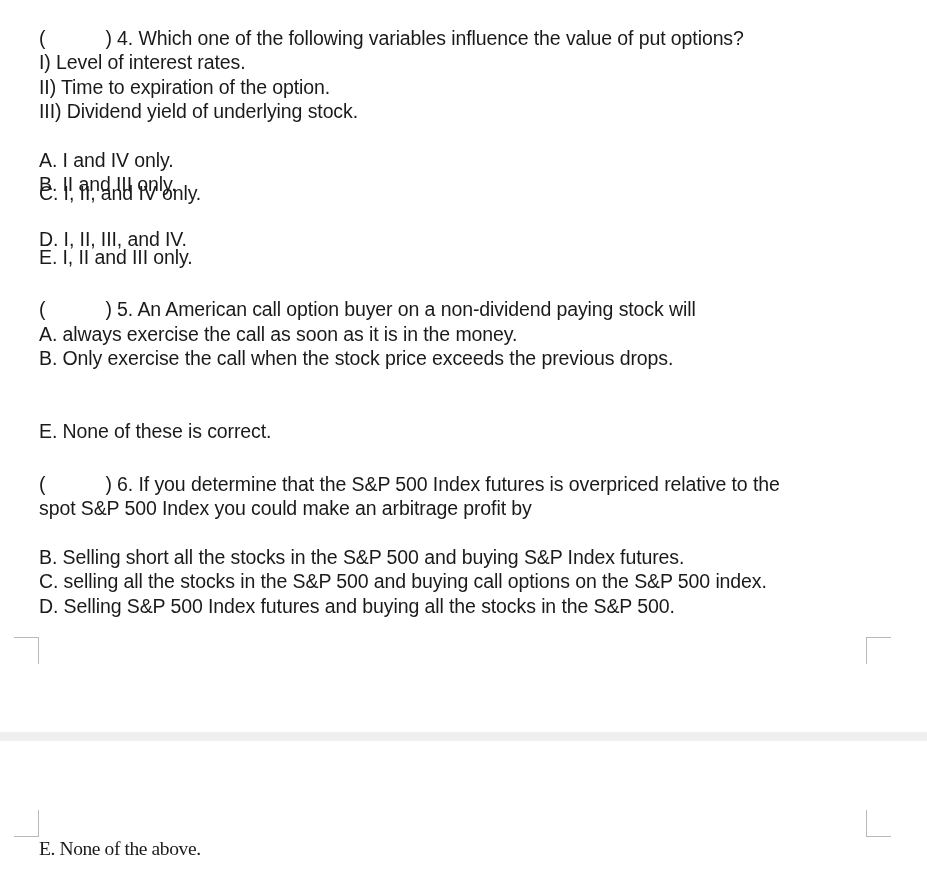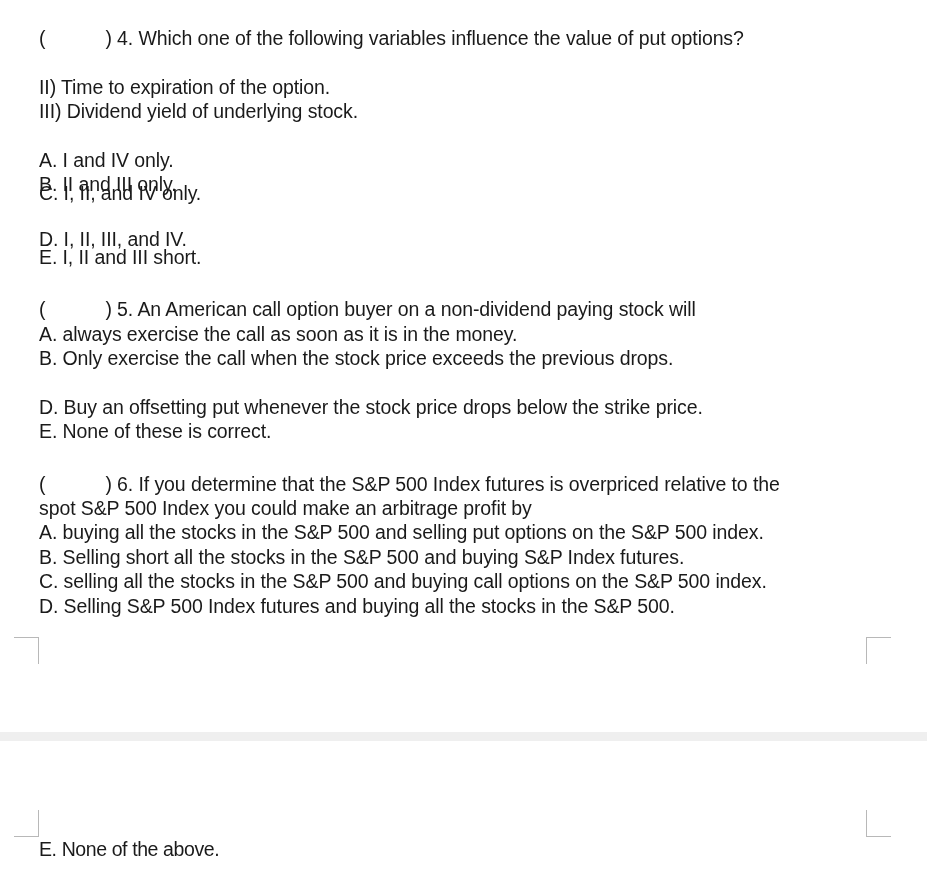--- a/index.html
+++ b/index.html
@@ -9,45 +9,44 @@
   .page1 { top:0; height:732px; }
   .gap { position:absolute; left:0; top:732px; width:927px; height:9px; background:#efefef; }
   .page2 { top:741px; height:132px; }
   .line { position:absolute; left:39px; font-size:19.5px; line-height:24px; white-space:nowrap; letter-spacing:-0.1px; }
   .blank { display:inline-block; width:60px; }
   .corner { position:absolute; width:24px; height:26px; border-color:#b8b8b8; border-style:solid; border-width:0; }
   .c-tl { left:14px; top:637px; border-top-width:1px; border-right-width:1px; }
   .c-tr { left:866px; top:637px; border-top-width:1px; border-left-width:1px; }
   .c-bl { left:14px; top:810px; border-bottom-width:1px; border-right-width:1px; }
   .c-br { left:866px; top:810px; border-bottom-width:1px; border-left-width:1px; }
-  .last { position:absolute; left:39px; top:837px; font-size:19.5px; line-height:24px; letter-spacing:-0.4px; }
+  .last { position:absolute; left:39px; top:837px; font-size:19.5px; line-height:24px; letter-spacing:-0.4px;font-family:Liberation Serif, serif; }
 </style>
 </head>
 <body>
 
 <div class="page page1">
 
   <div class="line" style="top:26px"><span>(</span><span class="blank"></span><span>) 4. Which one of the following variables influence the value of put options?</span></div>
+  <div class="line" style="top:50px">I) Level of interest rates.</div>
   <div class="line" style="top:75px">II) Time to expiration of the option.</div>
   <div class="line" style="top:99px">III) Dividend yield of underlying stock.</div>
   <div class="line" style="top:148px">A. I and IV only.</div>
   <div class="line" style="top:172px">B. II and III only.</div>
   <div class="line" style="top:181px">C. I, II, and IV only.</div>
   <div class="line" style="top:227px">D. I, II, III, and IV.</div>
-  <div class="line" style="top:245px">E. I, II and III short.</div>
+  <div class="line" style="top:245px">E. I, II and III only.</div>
 
   <div class="line" style="top:297px"><span>(</span><span class="blank"></span><span>) 5. An American call option buyer on a non-dividend paying stock will</span></div>
   <div class="line" style="top:322px">A. always exercise the call as soon as it is in the money.</div>
   <div class="line" style="top:346px">B. Only exercise the call when the stock price exceeds the previous drops.</div>
-  <div class="line" style="top:395px">D. Buy an offsetting put whenever the stock price drops below the strike price.</div>
   <div class="line" style="top:419px">E. None of these is correct.</div>
 
   <div class="line" style="top:472px"><span>(</span><span class="blank"></span><span>) 6. If you determine that the S&amp;P 500 Index futures is overpriced relative to the</span></div>
   <div class="line" style="top:496px">spot S&amp;P 500 Index you could make an arbitrage profit by</div>
-  <div class="line" style="top:520px">A. buying all the stocks in the S&amp;P 500 and selling put options on the S&amp;P 500 index.</div>
   <div class="line" style="top:545px">B. Selling short all the stocks in the S&amp;P 500 and buying S&amp;P Index futures.</div>
   <div class="line" style="top:569px">C. selling all the stocks in the S&amp;P 500 and buying call options on the S&amp;P 500 index.</div>
   <div class="line" style="top:594px">D. Selling S&amp;P 500 Index futures and buying all the stocks in the S&amp;P 500.</div>
 
   <div class="corner c-tl"></div>
   <div class="corner c-tr"></div>
 </div>
 
 <div class="gap"></div>
 

